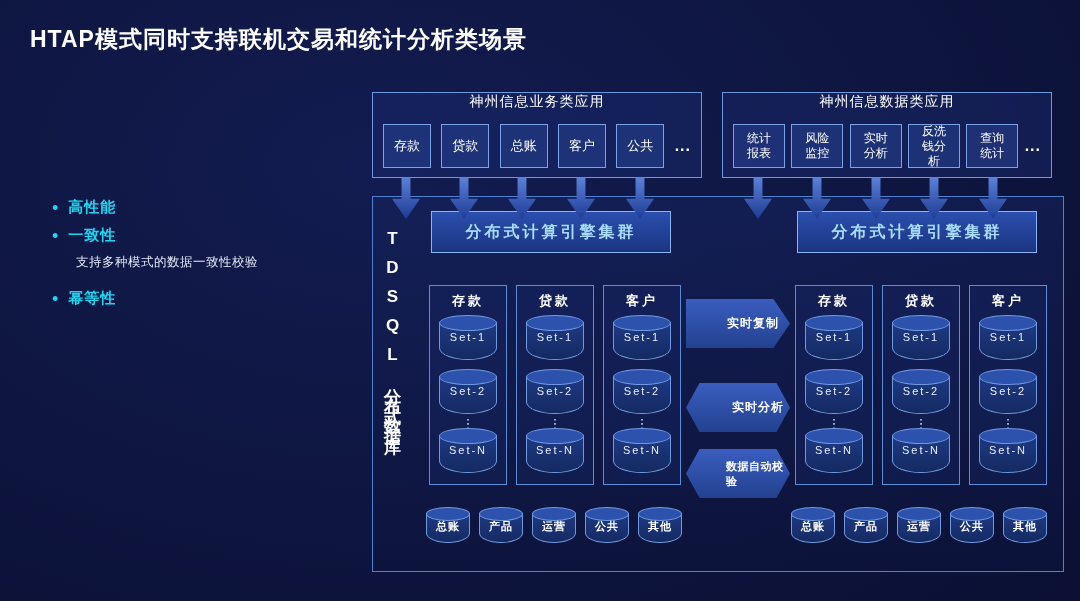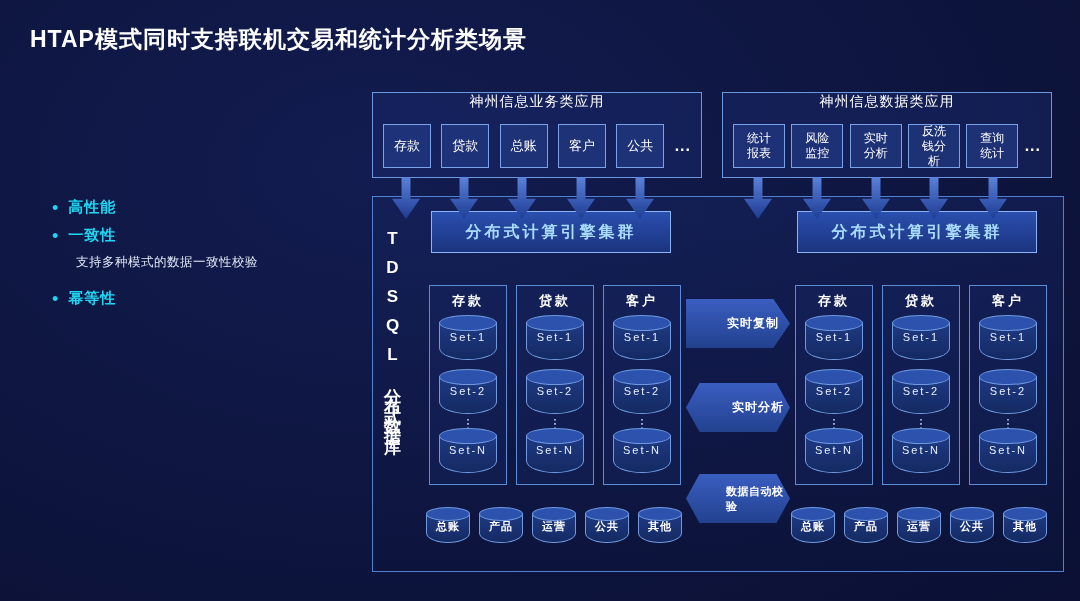--- a/index.html
+++ b/index.html
@@ -64,21 +64,21 @@
   .dots { margin-top:3px; height:14px; line-height:14px; font-size:13px; color:#cfe0ff; }
   .dots + .cyl { margin-top:4px; }
   .g1{left:56px} .g2{left:143px} .g3{left:230px} .g4{left:422px} .g5{left:509px} .g6{left:596px}
 
   .link { position:absolute; left:313px; width:104px; height:49px; z-index:1;
           display:flex; align-items:center; justify-content:center;
           font-size:12px; font-weight:bold; letter-spacing:1px; color:#fff;
           background:linear-gradient(180deg,#3a5ec0,#22418f);padding-left:40px; }
   .link.right-arrow { clip-path:polygon(0 0,84% 0,100% 50%,84% 100%,0 100%); padding-right:10px; }
   .link.double-arrow { clip-path:polygon(0 50%,13% 0,87% 0,100% 50%,87% 100%,13% 100%); }
-  .link.l1{top:102px} .link.l2{top:186px} .link.l3{top:277px; font-size:11px; letter-spacing:0.5px;}
+  .link.l1{top:102px} .link.l2{top:186px} .link.l3{top:252px; font-size:11px; letter-spacing:0.5px;}
 
   .bcyl { position:absolute; top:316px; width:44px; height:30px; border:1px solid #6f9ae0; border-top:none;
           border-radius:0 0 50% 50% / 0 0 10px 10px;
           background:linear-gradient(180deg,#1f3a85,#142a62); }
   .bcyl::before { content:""; position:absolute; left:-1px; right:-1px; top:-6px; height:12px;
                   border:1px solid #6f9ae0; border-radius:50%; background:#2d52ad; }
   .bcyl span { position:relative; z-index:1; display:block; text-align:center; padding-top:6px;
                font-size:11px; font-weight:bold; letter-spacing:1px; color:#fff; }
 </style>
 </head>

